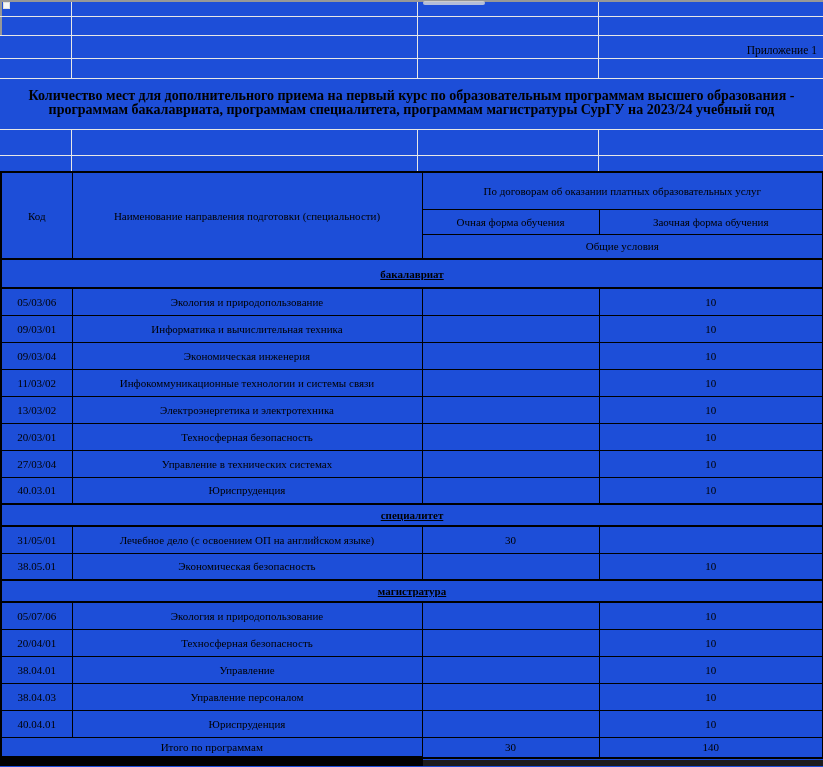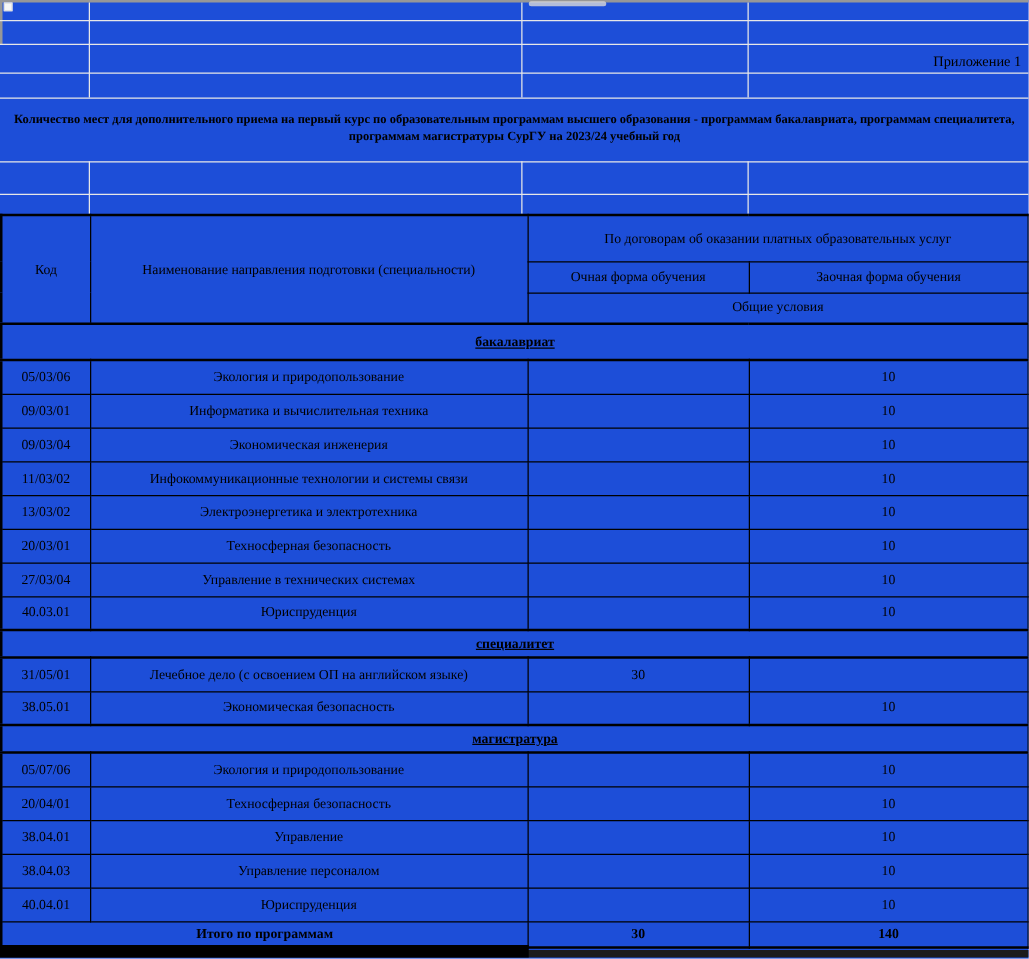--- a/index.html
+++ b/index.html
@@ -12,35 +12,35 @@
   .gl-h { position:absolute; left:0; width:823px; height:1px; background:#e7e7e7; }
   .gl-v { position:absolute; width:1px; background:#e7e7e7; }
   .frame-top { position:absolute; top:0; left:0; width:823px; height:2px; background:#979797; }
   .frame-left { position:absolute; top:0; left:0; width:2px; height:36px; background:#979797; }
   .corner-marker { position:absolute; top:2px; left:3px; width:5px; height:5px; border:1px solid #e0e0e0; background:#f6f6f6; }
   .smudge { position:absolute; top:1px; left:423px; width:62px; height:4px; background:#d9d9d9; border-radius:2px; opacity:.8; }
 
   .annex { position:absolute; top:44px; right:6px; font-size:11.5px; white-space:nowrap; }
   .doc-title {
     position:absolute; top:89px; left:10px; width:803px;
-    text-align:center; font-weight:bold; font-size:10px; line-height:14px;
+    text-align:center; font-weight:bold; font-size:14px; line-height:14px;
   }
 
   table.main {
     position:absolute; top:171px; left:0; width:822px;
     border-collapse:collapse; table-layout:fixed; font-size:11px;
   }
   table.main td, table.main th {
     border:1.5px solid #000; padding:0 2px; font-weight:normal;
     vertical-align:middle; text-align:center; overflow:hidden;
   }
   table.main { border:2px solid #000; }
   td.name-cell { text-align:left; padding-left:5px; }
   tr.section-row td { font-weight:bold; border-top-width:2px; border-bottom-width:2px;text-decoration:underline; }
-  tr.total-row td { font-weight:bold; }
+  tr.total-row td { font-weight:normal; }
   td.total-label { text-align:left; padding-left:4px; }
 
   .scroll-track { position:absolute; left:0; top:760px; width:823px; height:6px; background:#1c1c1c; }
   .scroll-thumb { position:absolute; left:0; top:756px; width:423px; height:10px; background:#000; }
 </style>
 </head>
 <body>
 
 <div class="sheet">
 

